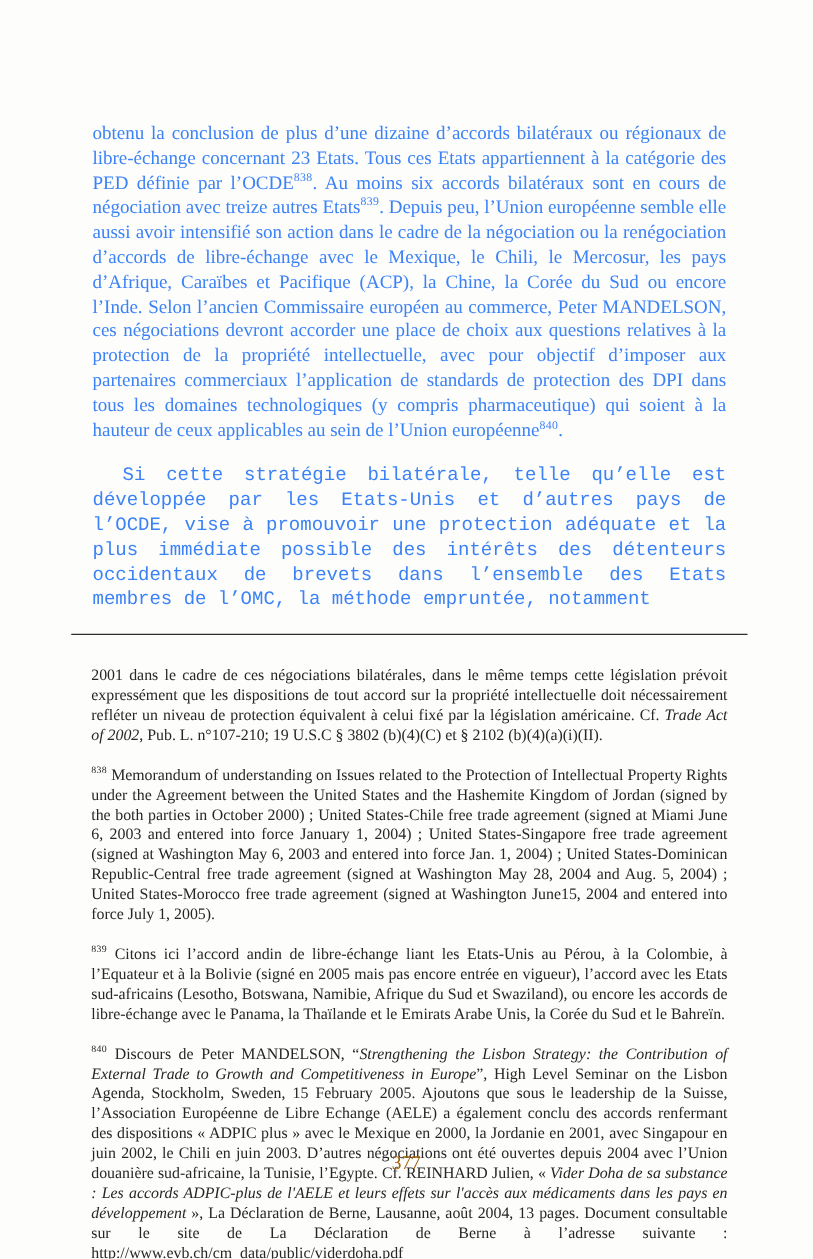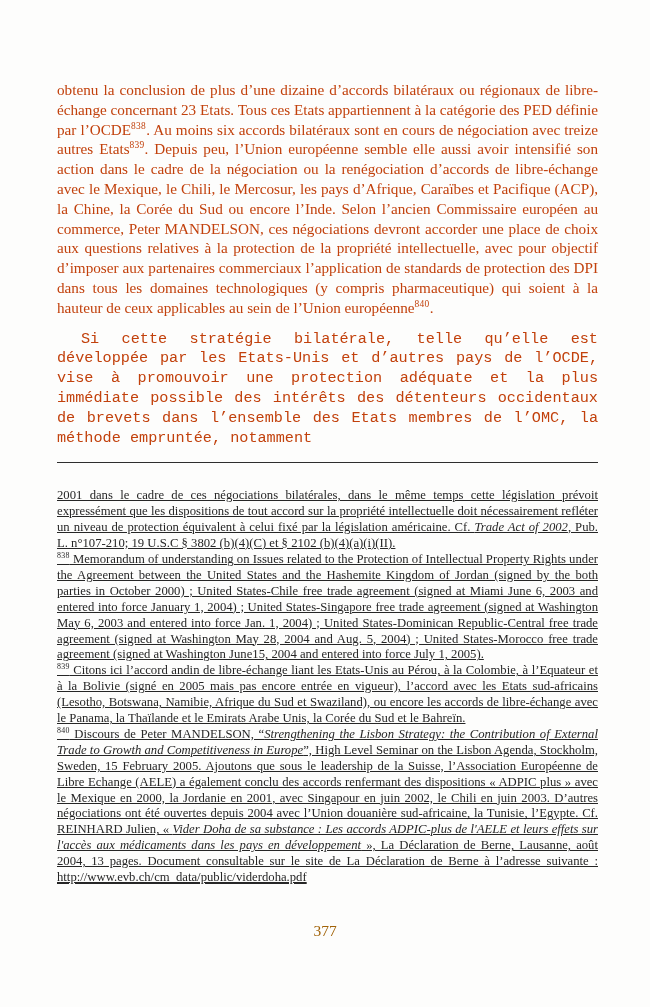--- a/index.html
+++ b/index.html
@@ -16,25 +16,25 @@
     font-family: "Liberation Serif", "DejaVu Serif", serif;
     color: #222222;
   }
   .text-block {
     position: absolute;
     left: 57px;
     top: 80px;
     width: 541px;
   }
   .body-para {
-    margin: 0;
+    margin: 17px;
     font-size: 15.2px;
     line-height: 19.8px;
     text-align: justify;
-    color: #c2410c;
+    color: #3b82f6;
   }
   .body-para.indent {
     margin-top: 12px;
     text-indent: 24px;
     font-family: Liberation Mono, monospace;
   }
   sup {
     font-size: 0.62em;
     line-height: 0;
     vertical-align: super;
@@ -47,22 +47,21 @@
     border-top: 1.6px solid #2e2e2e;
   }
   .footnotes {
     margin-top: 25px;
     font-size: 12.7px;
     line-height: 15.9px;
     text-align: justify;
     color: #262626;
   }
   .fn {
-    margin: 0;
-    text-decoration: underline;
+    margin: 16px;
   }
   .link {
     text-decoration: underline;
     text-underline-offset: 2px;
   }
   .page-number {
     position: absolute;
     left: 0;
     top: 922px;
     width: 100%;

